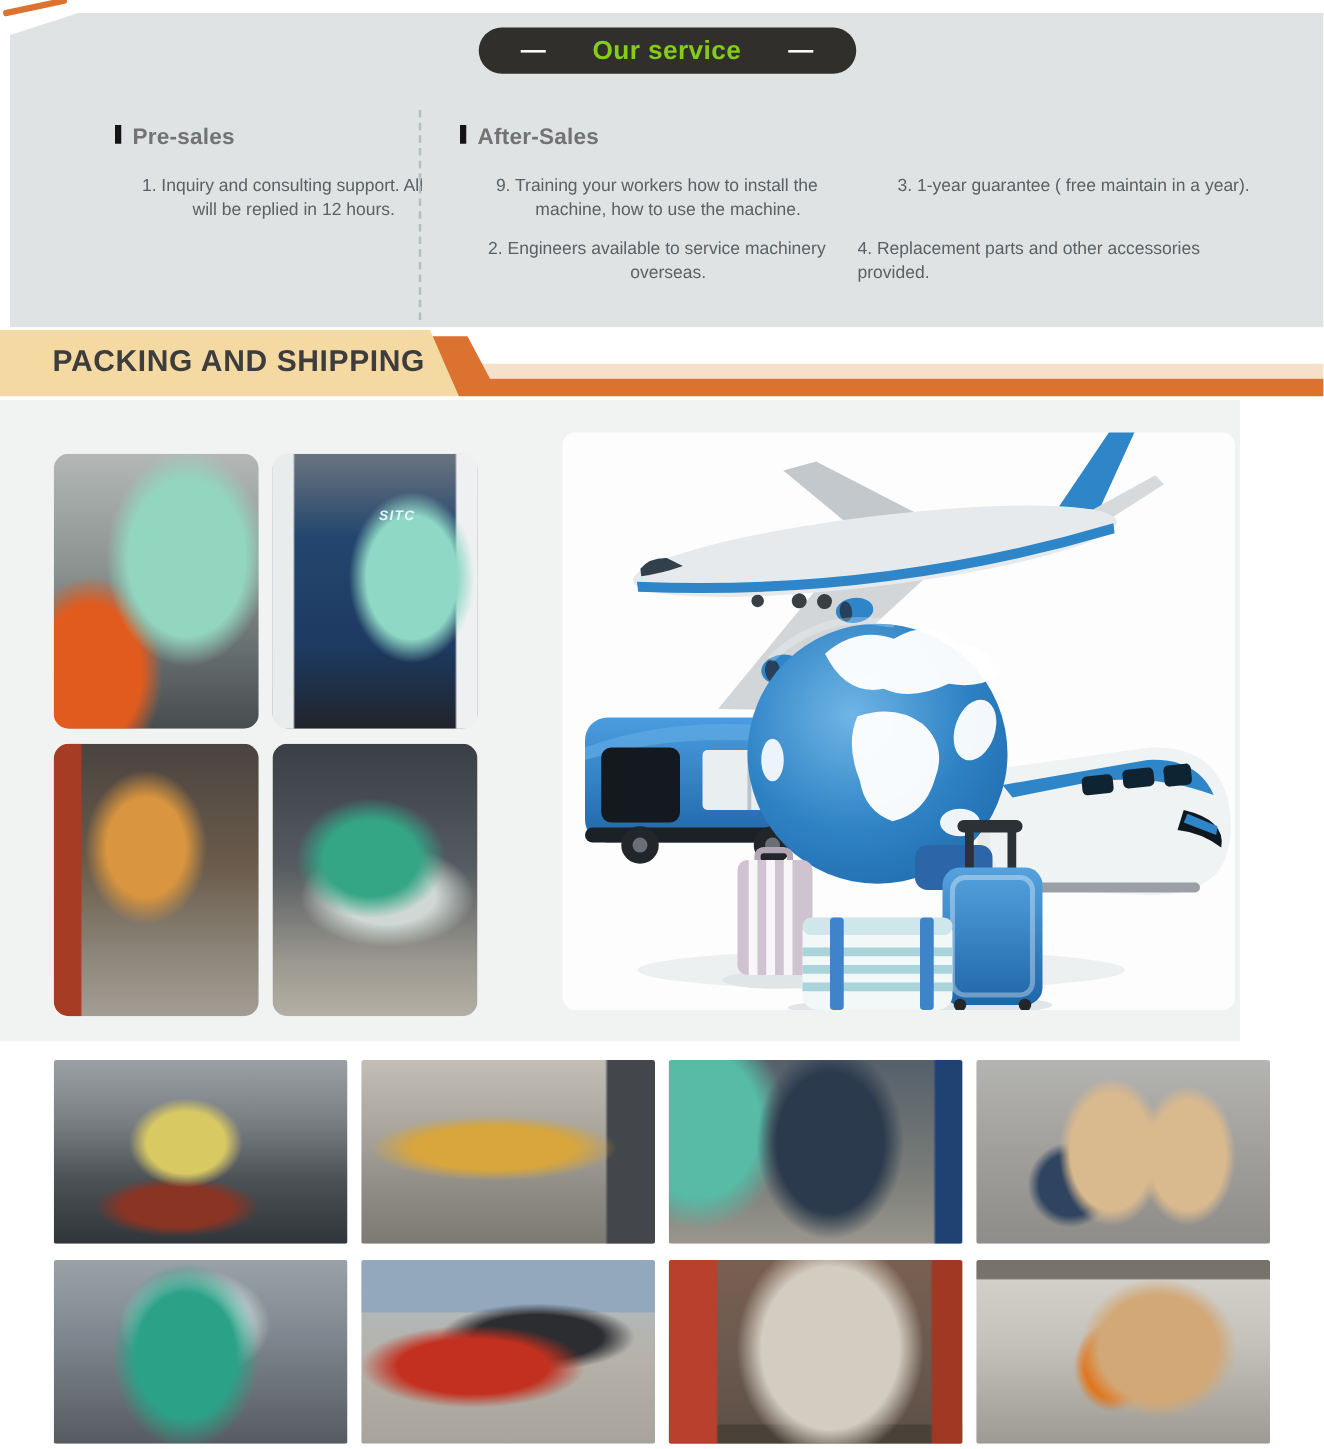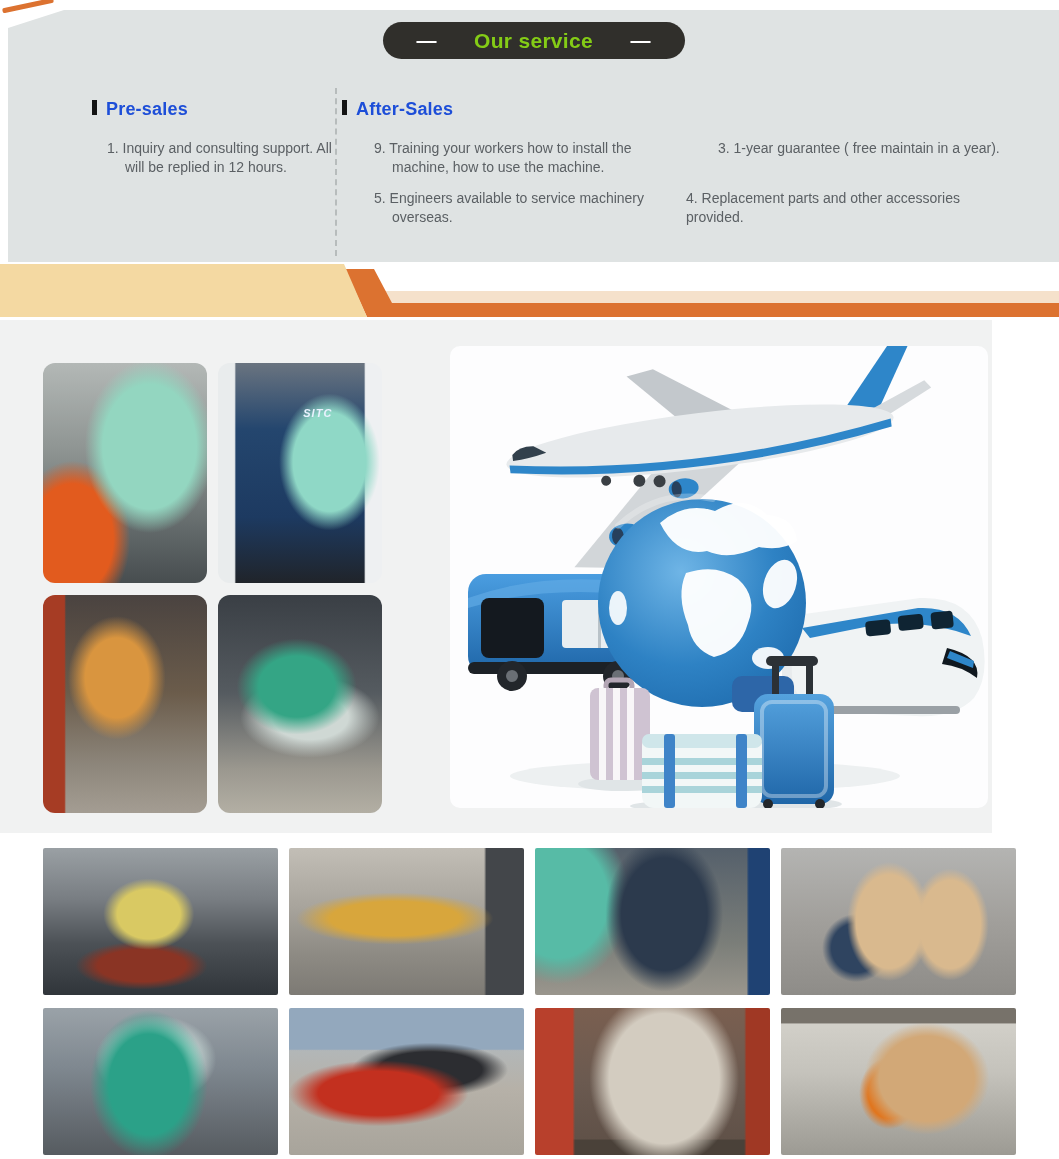--- a/index.html
+++ b/index.html
@@ -10,24 +10,24 @@
   .service{position:absolute;top:10px;left:8px;right:0;height:252px;background:#dfe3e3;
            clip-path:polygon(56px 0,100% 0,100% 100%,0 100%,0 18px);}
   .slash{position:absolute;top:3px;left:2px;width:52px;height:5px;background:#dc7230;
          transform:rotate(-12deg);border-radius:2px;z-index:3;}
   .pill{position:absolute;top:12px;left:50%;transform:translateX(-50%);
         width:302px;height:37px;background:#302f2b;border-radius:19px;
         display:flex;align-items:center;justify-content:space-between;padding:0 34px;box-sizing:border-box;}
   .pill .label{color:#84cc16;font-size:21px;font-weight:bold;letter-spacing:.3px;}
   .pill .dash{color:#ffffff;font-size:20px;font-weight:bold;}
 
-  .svc-h{position:absolute;margin:0;font-size:18px;font-weight:bold;color:#1d4ed8;letter-spacing:.2px;}
+  .svc-h{position:absolute;margin:0;font-size:18px;font-weight:bold;color:#737373;letter-spacing:.2px;}
   .svc-h .bullet{display:inline-block;width:5px;height:15px;background:#141414;margin-right:9px;}
   .svc-p{position:absolute;margin:0;font-size:14px;line-height:19px;color:#5b6064;}
-  .hang{padding-left:18px;text-indent:-18px;}
+  .hang{padding-left:18px;text-indent:-18px;text-align:center;}
   .divider{position:absolute;top:78px;left:327px;height:168px;width:0;border-left:2px dashed #b7bcbc;}
 
   
   .banner{position:absolute;top:260px;left:0;width:1059px;height:60px;}
   .banner svg{position:absolute;inset:0;}
   .banner h2{position:absolute;top:17px;left:42px;margin:0;font-size:24px;line-height:26px;
              font-weight:bold;color:#3d3d3d;letter-spacing:.5px;}
 
   
   .panel{position:absolute;top:320px;left:0;width:992px;height:513px;background:#f1f2f2;}
@@ -100,35 +100,36 @@
       <span class="dash">—</span>
     </div>
 
     <h3 class="svc-h" style="top:89px;left:84px;">
       <span class="bullet"></span><span>Pre-sales</span>
     </h3>
     <p class="svc-p hang" style="top:129px;left:99px;width:220px;">1. Inquiry and consulting support. All will be replied in 12 hours.</p>
 
     <div class="divider"></div>
 
-    <h3 class="svc-h" style="top:89px;left:334px;text-align:right;">
+    <h3 class="svc-h" style="top:89px;left:360px;text-align:right;">
       <span class="bullet"></span><span>After-Sales</span>
     </h3>
     <p class="svc-p hang" style="top:129px;left:366px;width:285px;">9. Training your workers how to install the machine, how to use the machine.</p>
-    <p class="svc-p hang" style="top:179px;left:366px;width:285px;">5. Engineers available to service machinery overseas.</p>
+    <p class="svc-p hang" style="top:179px;left:366px;width:285px;">2. Engineers available to service machinery overseas.</p>
     <p class="svc-p" style="top:129px;left:678px;width:300px;margin-left:32px;">3. 1-year guarantee ( free maintain in a year).</p>
     <p class="svc-p" style="top:179px;left:678px;width:300px;">4. Replacement parts and other accessories provided.</p>
   </section>
 
   <div class="banner">
     <svg viewBox="0 0 1059 60" preserveAspectRatio="none">
       <polygon points="370,31 1059,31 1059,43 382,43" fill="#f5e1cb"></polygon>
       <path d="M345,9 L374,9 L392,43 L1059,43 L1059,57 L367,57 Z" fill="#dc7230"></path>
       <polygon points="0,4 344,4 367,57 0,57" fill="#f4d9a2"></polygon>
     </svg>
+    <h2>PACKING AND SHIPPING</h2>
   </div>
 
   <section class="panel"></section>
 
   <div class="photo ph-top ph1" style="left:43px;top:363px;height:220px;" title="Orange forklift lifting a machine wrapped in green film inside the workshop"></div>
   <div class="photo ph-top ph2" style="left:218px;top:363px;height:220px;" title="Machine wrapped in green film loaded in a blue SITC container on a truck">
     <span class="sitc">SITC</span>
   </div>
   <div class="photo ph-top ph3" style="left:43px;top:595px;height:218px;" title="Worker beside a red container truck with a film-wrapped machine inside"></div>
   <div class="photo ph-top ph4" style="left:218px;top:595px;height:218px;" title="Green machine wrapped in clear film being craned onto a truck bed"></div>

